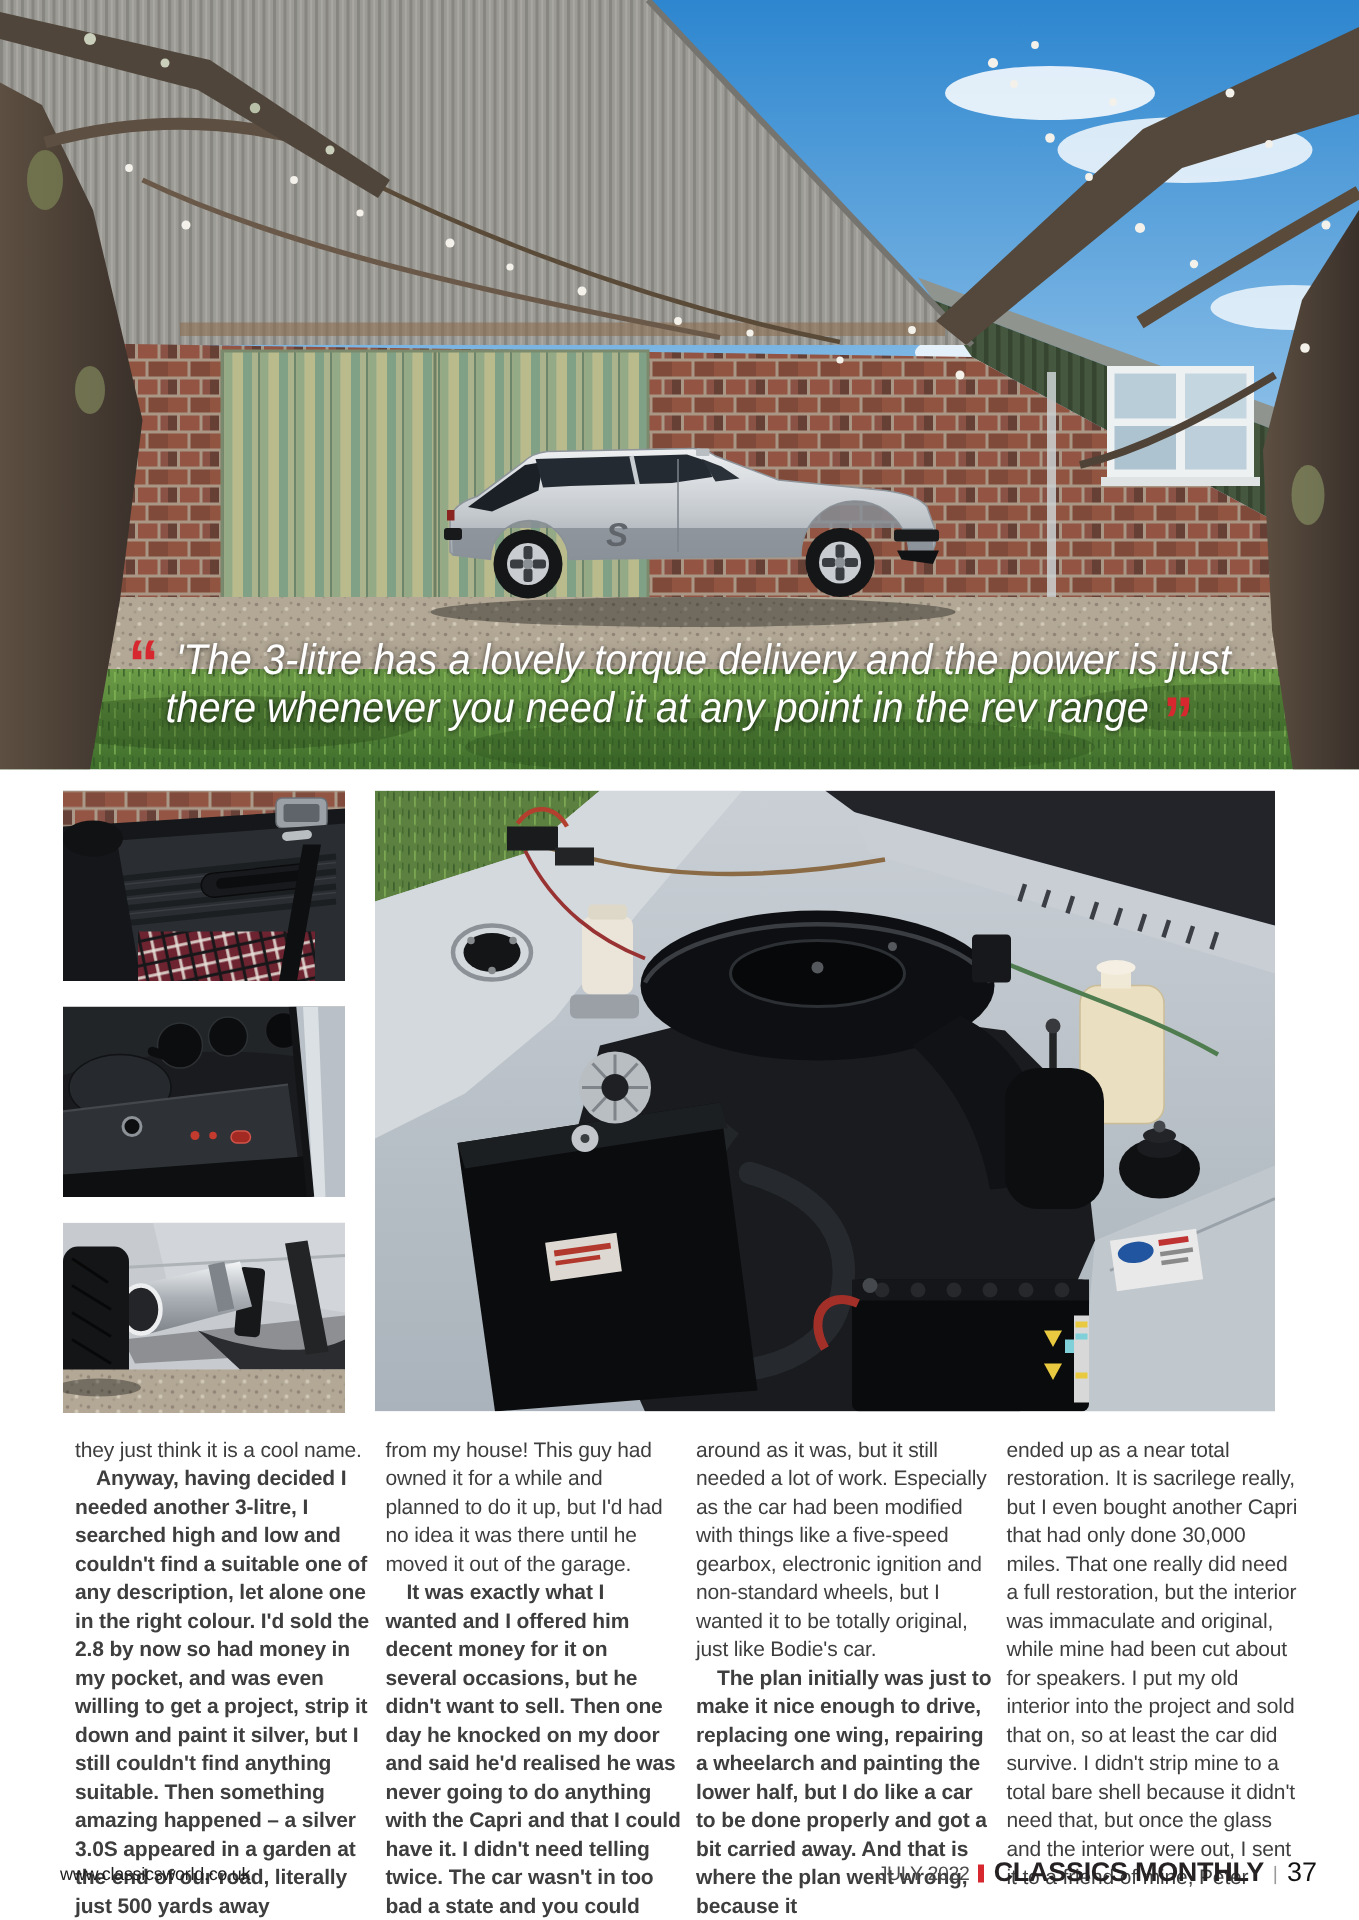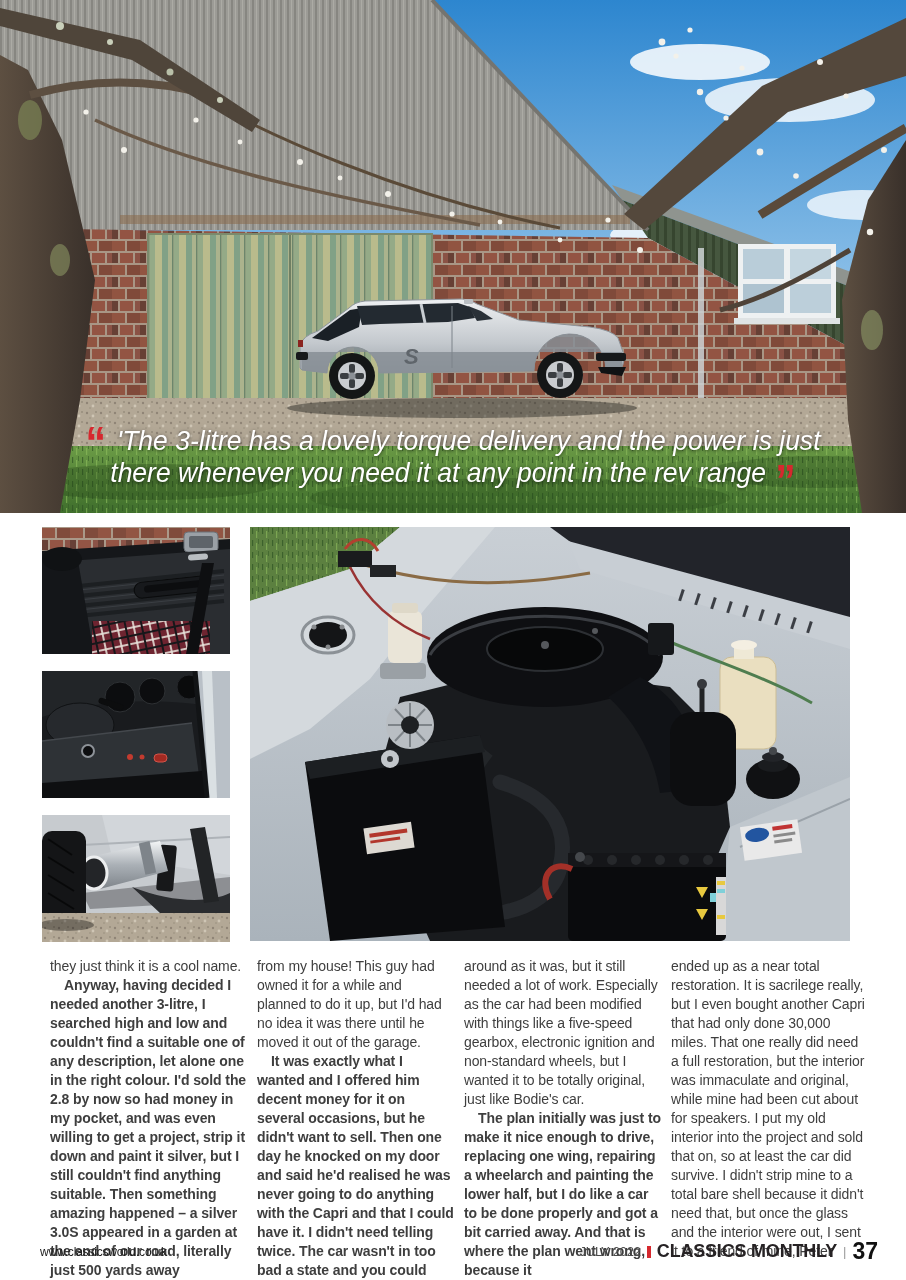--- a/index.html
+++ b/index.html
@@ -30,21 +30,21 @@
   .cont{position:absolute;right:2px;bottom:0;font-weight:bold;font-size:15px;color:#2b2b2b;}
   
   .footer{position:absolute;left:40px;right:28px;top:1238px;display:flex;
           justify-content:space-between;align-items:baseline;}
   .f-url{font-size:12px;color:#1d1d1d;letter-spacing:-.2px;}
   .f-right{display:flex;align-items:center;gap:6px;}
   .f-issue{font-size:13px;color:#4c4c4c;letter-spacing:-.2px;}
   .f-redbar{display:inline-block;width:4px;height:12px;background:#d6282e;}
   .f-mag{font-size:18px;font-weight:bold;color:#262224;letter-spacing:-.2px;}
   .f-sep{font-size:13px;color:#9a9a9a;}
-  .f-page{font-size:23px;font-weight:bold;color:#111111;text-align:right;}
+  .f-page{font-size:18px;font-weight:normal;color:#111111;text-align:right;}
   .defs-holder{position:absolute;width:0;height:0;overflow:hidden;}
 </style>
 </head>
 <body>
 
 <div class="page">
 
   <svg class="defs-holder" aria-hidden="true">
     <defs>
       <linearGradient id="skyGrad" x1="0" y1="0" x2="0" y2="1">

